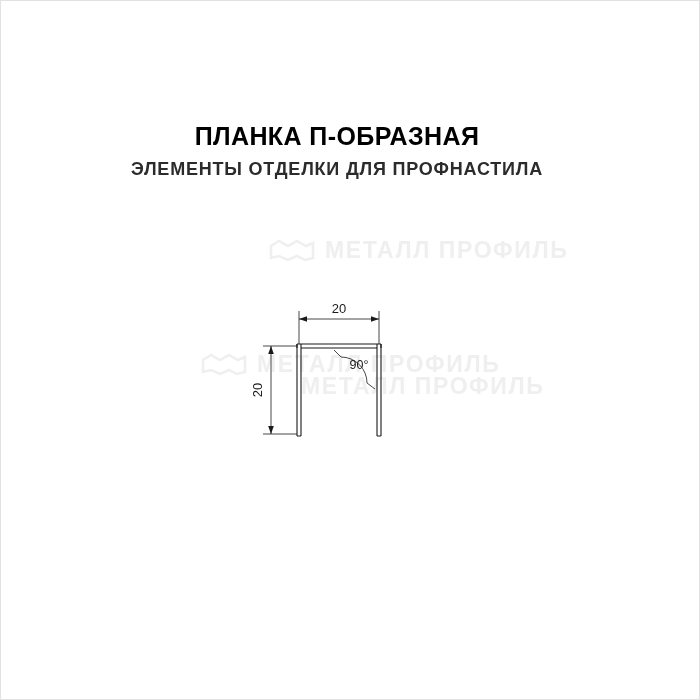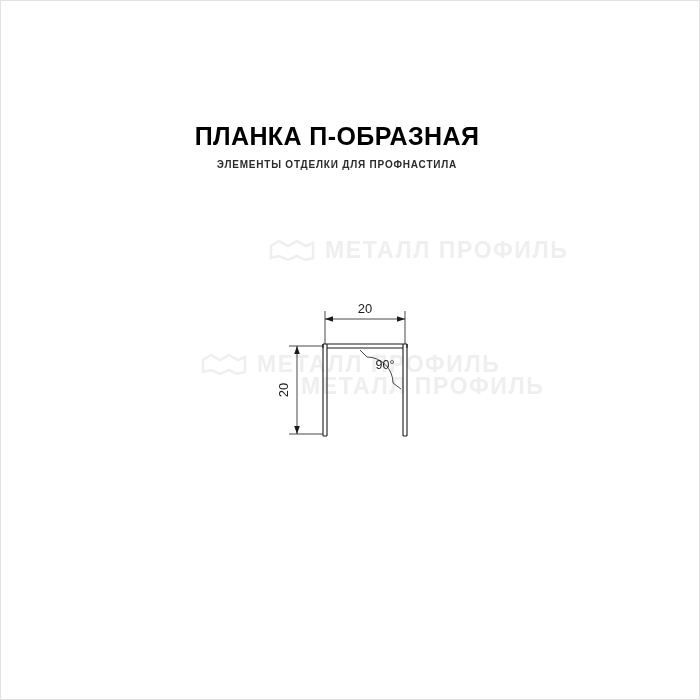--- a/index.html
+++ b/index.html
@@ -36,21 +36,21 @@
     line-height: 30px;
   }
   .title-line2 {
     font-size: 25px;
     font-weight: bold;
     letter-spacing: 0.4px;
     line-height: 30px;
   }
   .subtitle {
     margin-top: 8px;
-    font-size: 10px;
+    font-size: 18px;
     font-weight: bold;
     letter-spacing: 0.8px;
     color: #2b2b2b;
   }
   
   .wm {
     position: absolute;
     display: flex;
     align-items: center;
     gap: 10px;
@@ -65,21 +65,21 @@
     width: 46px;
     height: 26px;
   }
   .wm-1 { top: 236px; left: 268px; }
   .wm-2 { top: 350px; left: 200px; }
   .wm-3 { top: 372px; left: 300px; }
   
   .drawing {
     position: absolute;
     top: 300px;
-    left: 266px;
+    left: 240px;
     width: 200px;
     height: 150px;
   }
   .footer {
     position: absolute;
     left: 62px;
     top: 600px;
     font-size: 11.5px;
     line-height: 18px;
     color: #111111;

